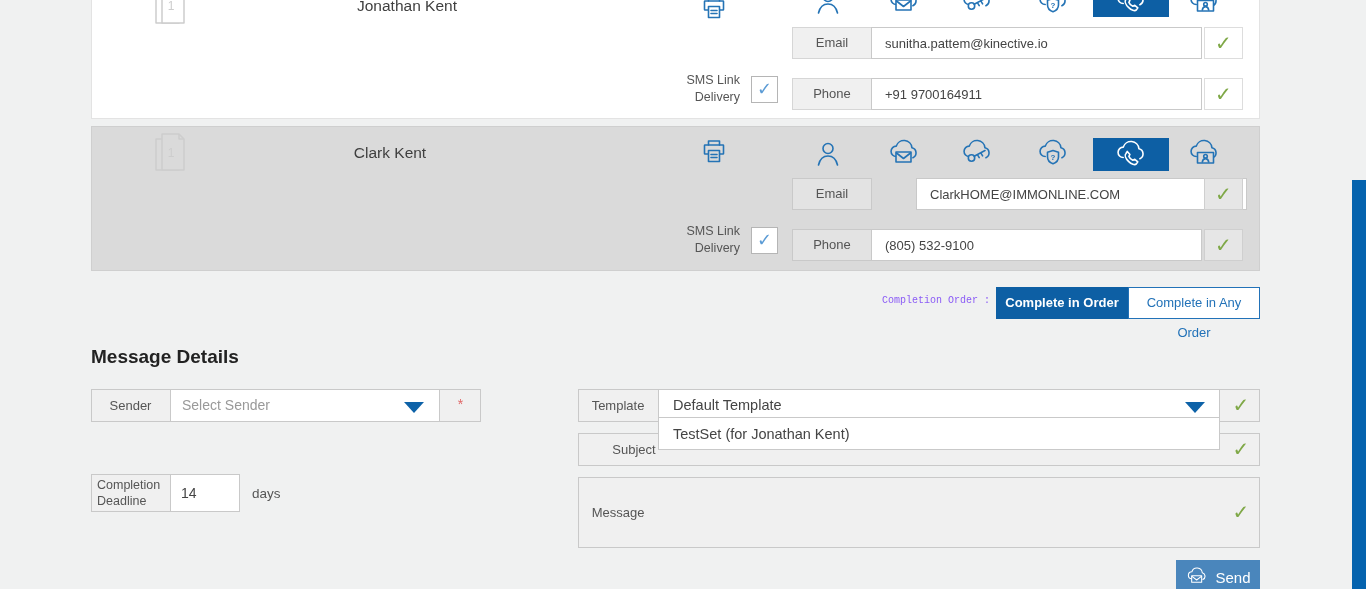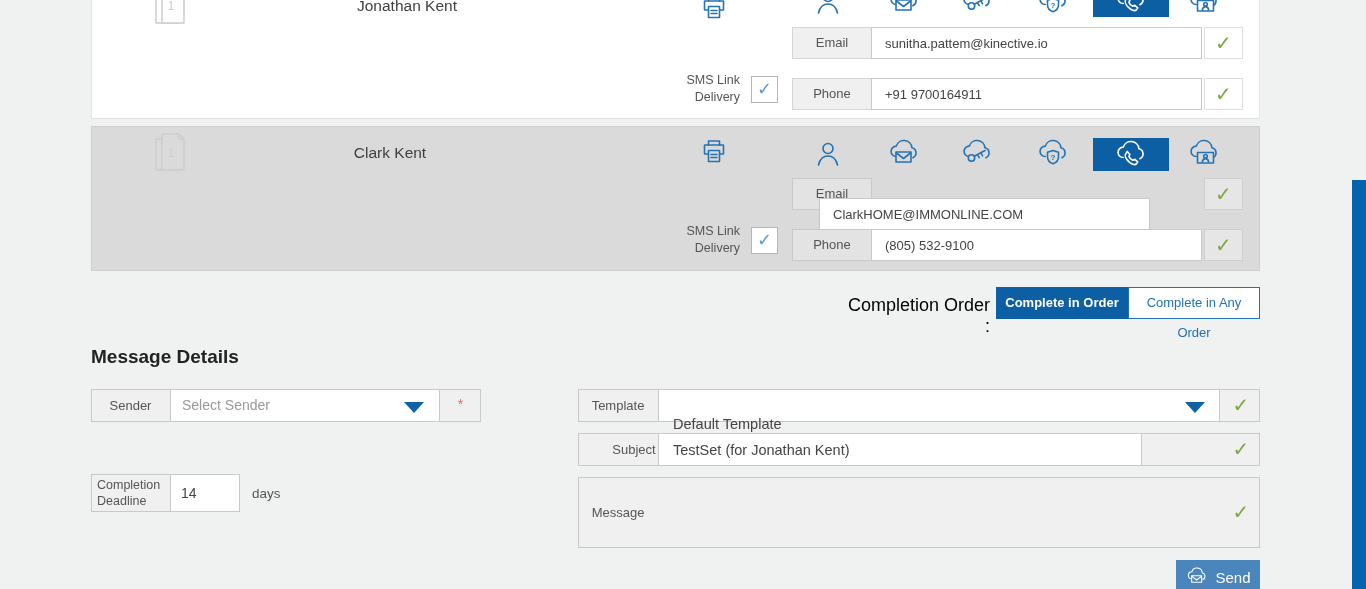--- a/index.html
+++ b/index.html
@@ -33,21 +33,21 @@
   .ic-blue  { stroke:#2473b5; fill:none; stroke-width:1.6; stroke-linecap:round; stroke-linejoin:round; }
   .ic-white { stroke:#fff;    fill:none; stroke-width:1.6; stroke-linecap:round; stroke-linejoin:round; }
   .ic-gray  { stroke:#cdcdcd; fill:none; stroke-width:1.5; stroke-linejoin:round; }
   .bg-white { fill:#fff; }
   .bg-gray  { fill:#dadada; }
   .bg-blue  { fill:#0d5fa4; }
   .qmark { font-family:"Liberation Sans", sans-serif; font-size:8px; font-weight:bold; fill:#2473b5; stroke:none; }
   .docnum { font-family:"Liberation Sans", sans-serif; font-size:12px; fill:#cdcdcd; stroke:none; }
 
   
-  .co-label { position:absolute; font-size:18px; color:#000000; text-align:right; }
+  .co-label { position:absolute; font-size:10px; color:#8b5cf6; text-align:right;font-family:Liberation Mono, monospace; }
   .co-btn { position:absolute; height:32px; font-size:13px; text-align:center; line-height:30px; cursor:pointer; }
   .co-btn.sel { background:#0d5fa4; color:#fff; font-weight:bold; border:1px solid #0d5fa4; }
   .co-btn.unsel { background:#fff; color:#2272b8; border:1px solid #2272b8; }
 
   
   .md-heading { position:absolute; font-size:19px; font-weight:600; color:#222; }
   .row-outer { position:absolute; background:#f0f0f0; border:1px solid #c9c9c9; }
   .row-white { position:absolute; background:#fff; border:1px solid #c9c9c9; }
   .row-label { position:absolute; font-size:13px; color:#555; text-align:center; }
   .row-value input, .row-value { font-family:"Liberation Sans", sans-serif; font-size:14.5px; color:#444;
@@ -205,21 +205,21 @@
   <div class="abs" style="left:1187px; top:139px;">
     <svg width="34" height="30" viewBox="0 0 34 30" class="ic-blue">
       <path d="M9.2 17.5 a5.2 5.2 0 0 1 .1-10.4 A8 8 0 0 1 24.9 8.7 a5.3 5.3 0 0 1 1 10"></path>
       <rect class="bg-gray" x="10.5" y="13.5" width="16" height="10.5"></rect>
       <circle cx="18.5" cy="17.3" r="1.8"></circle>
       <path d="M15.3 23 c.4-2.3 1.7-3.4 3.2-3.4 s2.8 1.1 3.2 3.4"></path>
     </svg>
   </div>
 
   <div class="field-label on-gray" style="left:792px; top:178px;">Email</div>
-  <div class="field-input" style="left:819px; top:178px;margin-top:20px;">
+  <div class="field-input" style="left:916px; top:178px;">
     <input readonly="" value="ClarkHOME@IMMONLINE.COM" style="">
   </div>
   <div class="check-cell on-gray" style="left:1204px; top:178px;">✓</div>
 
   <div class="sms-label" style="left:660px; top:223px;">SMS Link Delivery</div>
   <div class="sms-box" style="left:751px; top:227px;">✓</div>
 
   <div class="field-label on-gray" style="left:792px; top:229px;">Phone</div>
   <div class="field-input" style="left:871px; top:229px;">
     <input readonly="" value="(805) 532-9100" style="">
@@ -243,28 +243,28 @@
   <div class="row-outer" style="left:91px; top:474px; width:149px; height:38px;"></div>
   <div class="row-label" style="left:94px; top:477px; width:73px; line-height:16px; font-size:12.5px; text-align:left; padding-left:3px;">Completion Deadline</div>
   <div class="row-white" style="left:170px; top:474px; width:70px; height:38px;">
     <input readonly="" style="width: 100%; height: 36px; border: none; outline: none; background: transparent; font-family: &quot;Liberation Sans&quot;, sans-serif; font-size: 14px; color: rgb(68, 68, 68); padding-left: 10px;" value="14">
   </div>
   <div class="abs" style="left:252px; top:486px; font-size:13.5px; color:#555;">days</div>
 
   <div class="row-outer" style="left:578px; top:389px; width:682px; height:33px;"></div>
   <div class="row-label" style="left:578px; top:389px; width:80px; line-height:33px;">Template</div>
   <div class="row-white" style="left:658px; top:389px; width:562px; height:33px;">
-    <div class="row-value" style="padding:7px 0 0 14px;margin-top:19px;">Default Template</div>
+    <div class="row-value" style="padding:7px 0 0 14px;">Default Template</div>
   </div>
   <div class="caret" style="left:1185px; top:402px;"></div>
   <div class="float-check" style="left:1222px; top:389px; line-height:33px;">✓</div>
 
   <div class="row-outer" style="left:578px; top:433px; width:682px; height:33px;"></div>
   <div class="row-label" style="left:578px; top:433px; width:80px; line-height:33px;margin-left:16px;">Subject</div>
-  <div class="row-white" style="left:658px; top:433px; width:484px; height:33px;">
+  <div class="row-white" style="left:658px; top:417px; width:562px; height:33px;">
     <input readonly="" style="width: 100%; height: 31px; border: none; outline: none; background: transparent; font-family: &quot;Liberation Sans&quot;, sans-serif; font-size: 14.5px; color: rgb(68, 68, 68); padding-left: 14px;" value="TestSet (for Jonathan Kent)">
   </div>
   <div class="float-check" style="left:1222px; top:433px; line-height:33px;">✓</div>
 
   <div class="row-outer" style="left:578px; top:477px; width:682px; height:71px;"></div>
   <div class="row-label" style="left:578px; top:477px; width:80px; line-height:71px;">Message</div>
   <div class="float-check" style="left:1222px; top:477px; line-height:71px;">✓</div>
 
   <div class="send-btn">
     <svg width="24" height="20" viewBox="0 0 34 30" class="ic-white">

